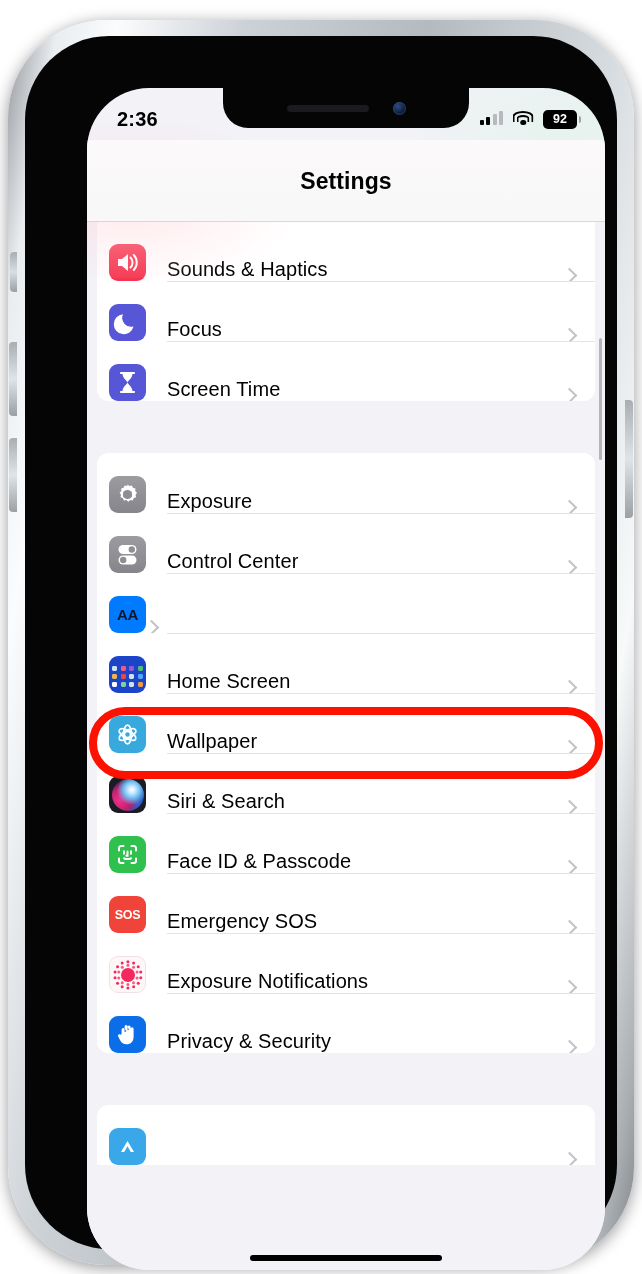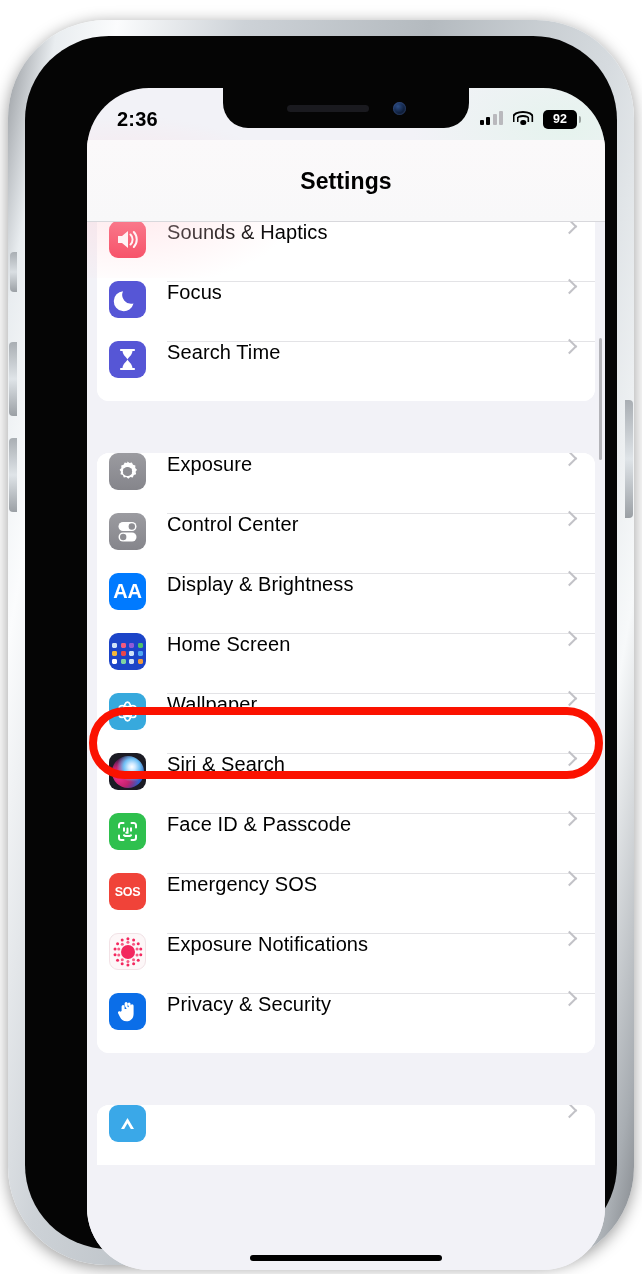--- a/index.html
+++ b/index.html
@@ -152,21 +152,21 @@
     margin:0 10px 0 10px;
     background:#ffffff;
     border-radius:12px;
     overflow:hidden;
   }
   .group.cut-top{ border-radius:0 0 12px 12px; margin-top:-1px; }
   .group.cut-bottom{ border-radius:12px 12px 0 0; }
   .group-gap{ height:52px; }
 
   .row{
-    display:flex; align-items:flex-start;
+    display:flex; align-items:flex-end;
     height:60px;
     padding-left:12px;
     position:relative;
     background:#fff;
   }
   .row + .row::before{
     content:""; position:absolute; left:70px; right:0; top:0;
     height:1px; background:#e3e3e6;
   }
   .row-icon{
@@ -201,21 +201,21 @@
   .ic-wallpaper{ background:#37a9dd; }
   .ic-siri{ background:#1b1b24; }
   .ic-faceid{ background:#2fc04e; }
   .ic-sos{ background:#f04339; }
   .ic-exposure{ background:#fdf7f8; border:1px solid #f2e2e6; }
   .ic-battery{ background:#34c759; }
   .ic-privacy{ background:#0b6ee8; }
   .ic-appstore{ background:#3aa8e8; }
 
   .ic-display .aa{
-    color:#ffffff; font-size:20px; font-weight:bold; letter-spacing:-.3px;
+    color:#0f172a; font-size:15px; font-weight:bold; letter-spacing:-.3px;
   }
   .ic-sos .sos{
     color:#fff; font-size:12.5px; font-weight:bold; letter-spacing:-.3px;
   }
 
   .icon-svg{ width:100%; height:100%; display:block; }
 
   
   .hs-grid{
     display:grid;
@@ -342,21 +342,21 @@
             <div class="row-chevron"></div>
           </div>
 
           <div class="row">
             <div class="row-icon ic-screentime">
               <svg class="icon-svg" viewBox="0 0 37 37" aria-hidden="true">
                 <path d="M12 9h13M12 28h13" stroke="#fff" stroke-width="2.2" stroke-linecap="round"></path>
                 <path d="M13.5 9.5c0 5 5 7.5 5 9s-5 4-5 9h10c0-5-5-7.5-5-9s5-4 5-9z" fill="#fff"></path>
               </svg>
             </div>
-            <div class="row-label">Search Time</div>
+            <div class="row-label">Screen Time</div>
             <div class="row-chevron"></div>
           </div>
         </div>
 
         <div class="group-gap"></div>
 
         <div class="group">
 
           <div class="row">
             <div class="row-icon ic-general">
@@ -382,21 +382,20 @@
               </svg>
             </div>
             <div class="row-label">Control Center</div>
             <div class="row-chevron"></div>
           </div>
 
           <div class="row">
             <div class="row-icon ic-display">
               <span class="aa">AA</span>
             </div>
-            <div class="row-label">Display &amp; Brightness</div>
             <div class="row-chevron"></div>
           </div>
 
           <div class="row">
             <div class="row-icon ic-homescreen">
               <div class="hs-grid">
                 <i style="background:#cfe2f7"></i>
                   <i style="background:#f05a7e"></i>
                   <i style="background:#8f5bd6"></i>
                   <i style="background:#4fc06a"></i>

